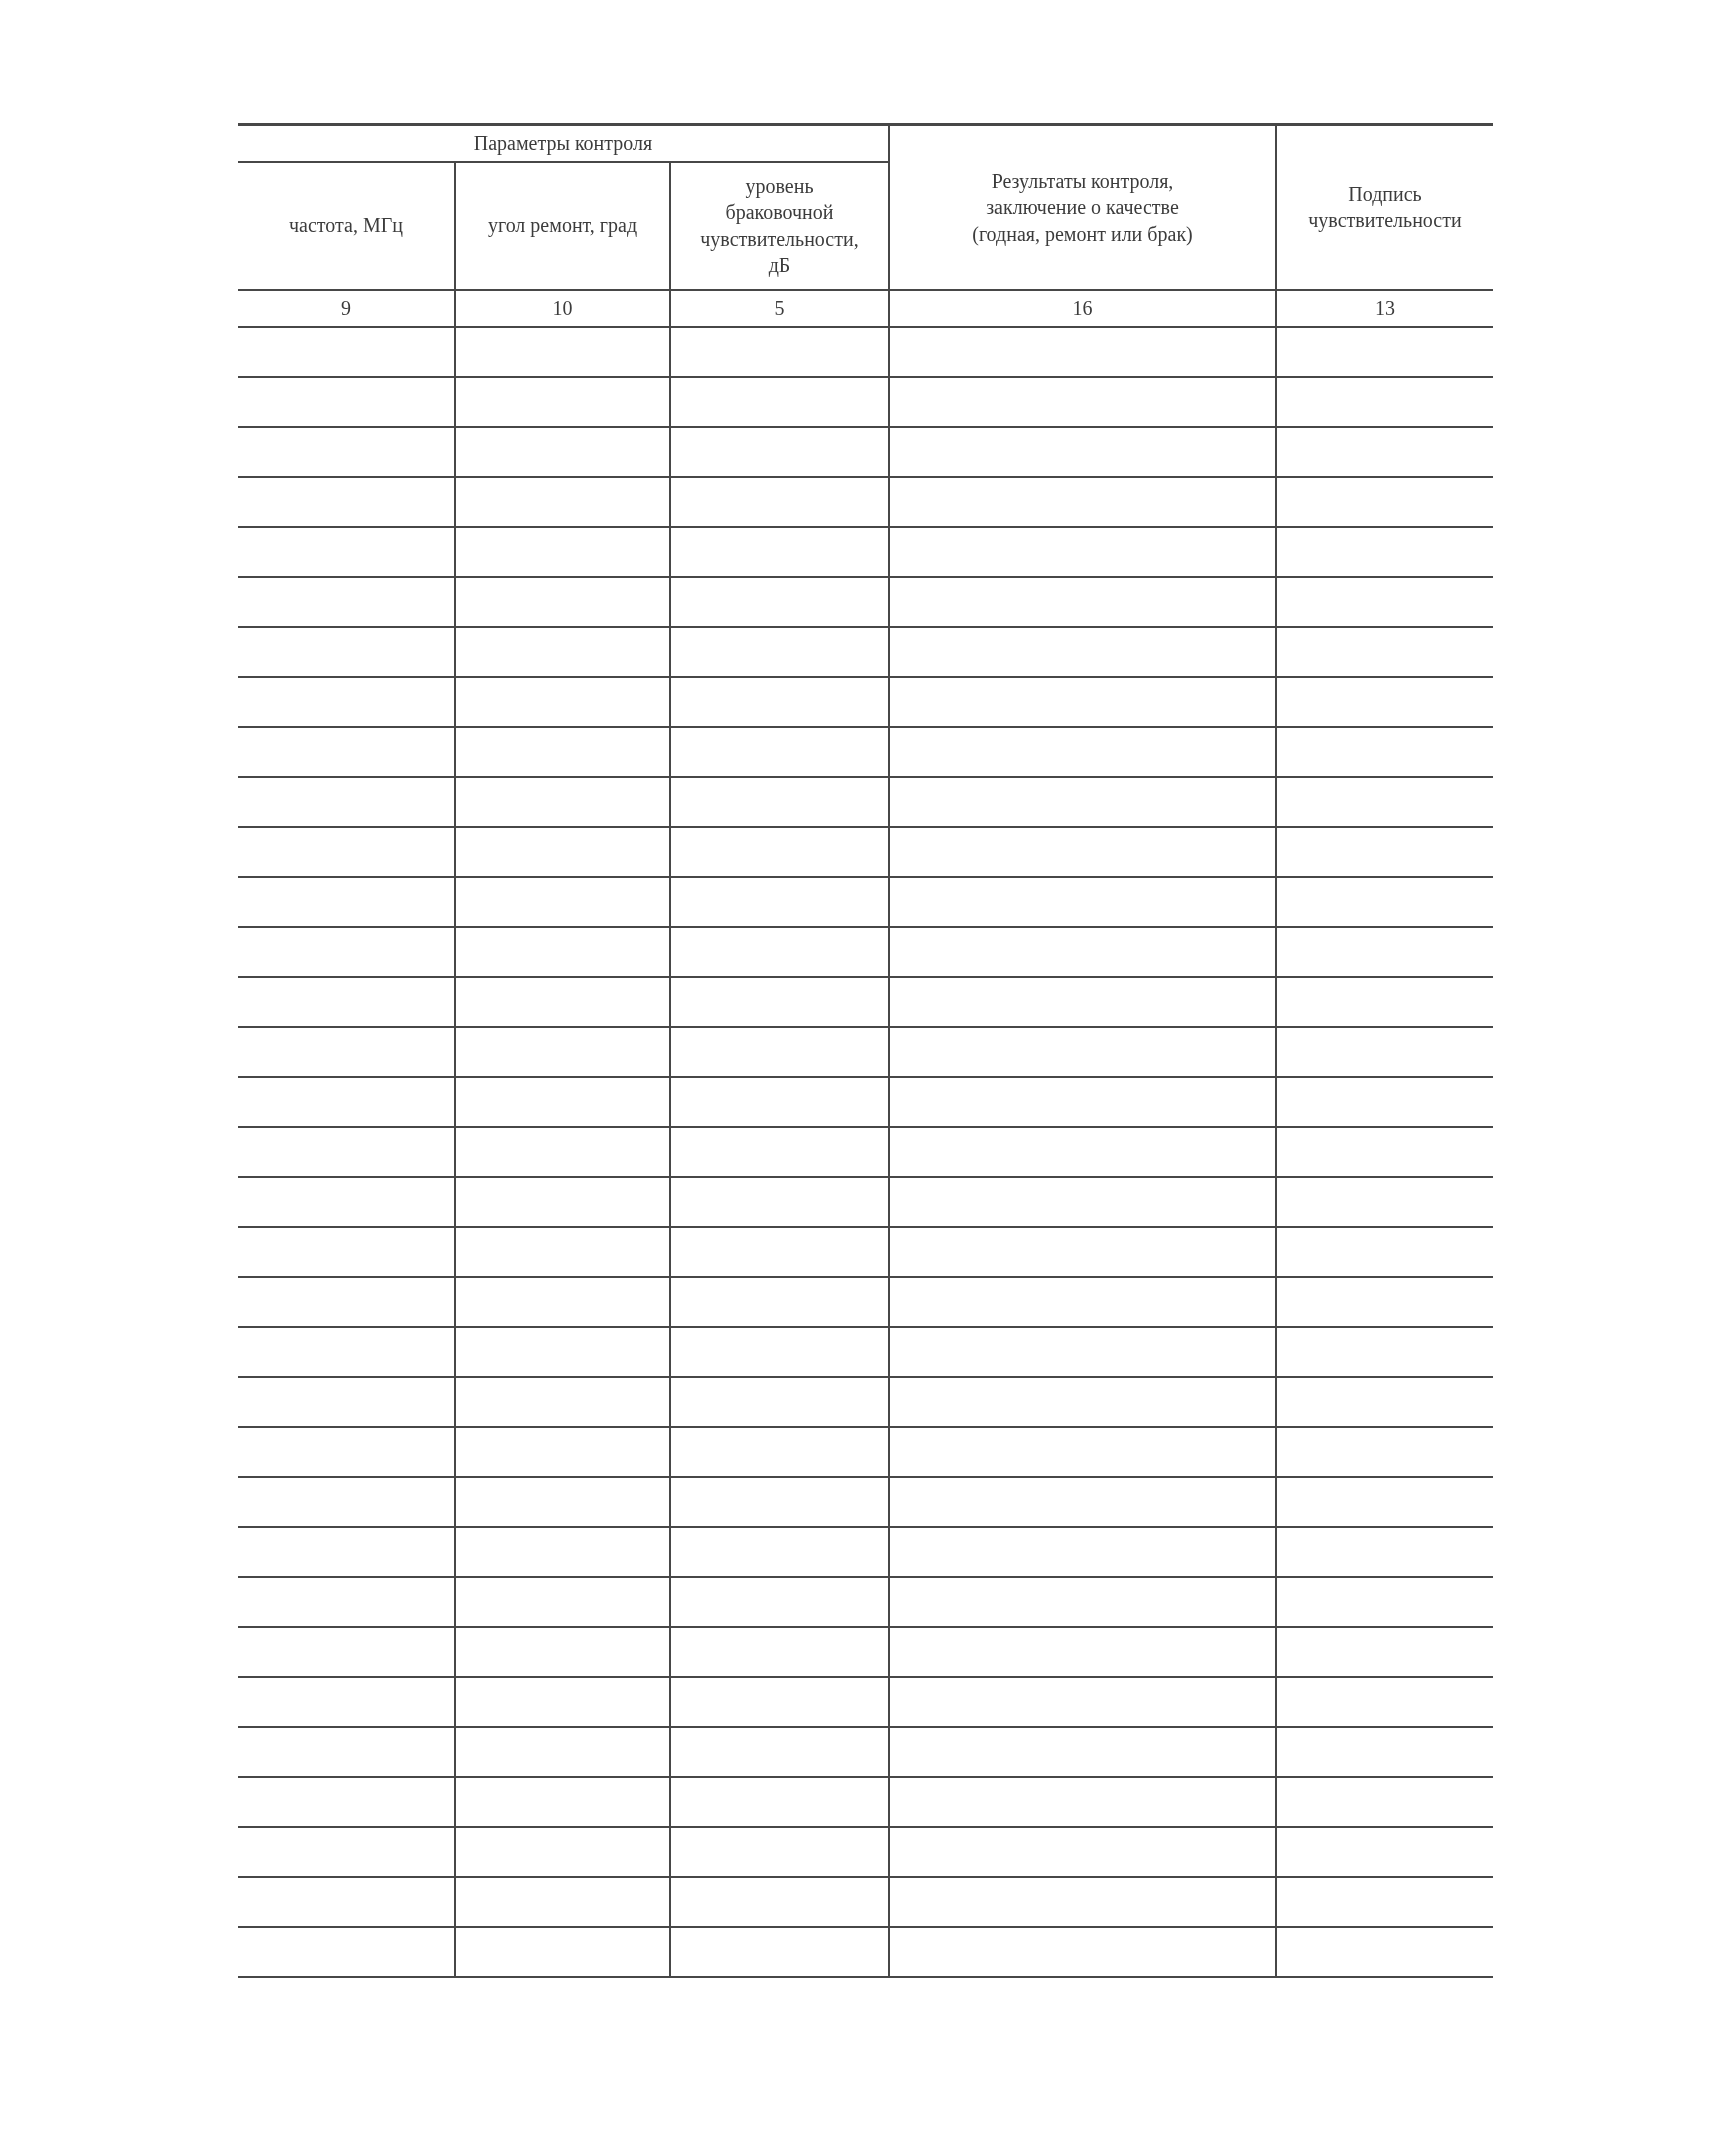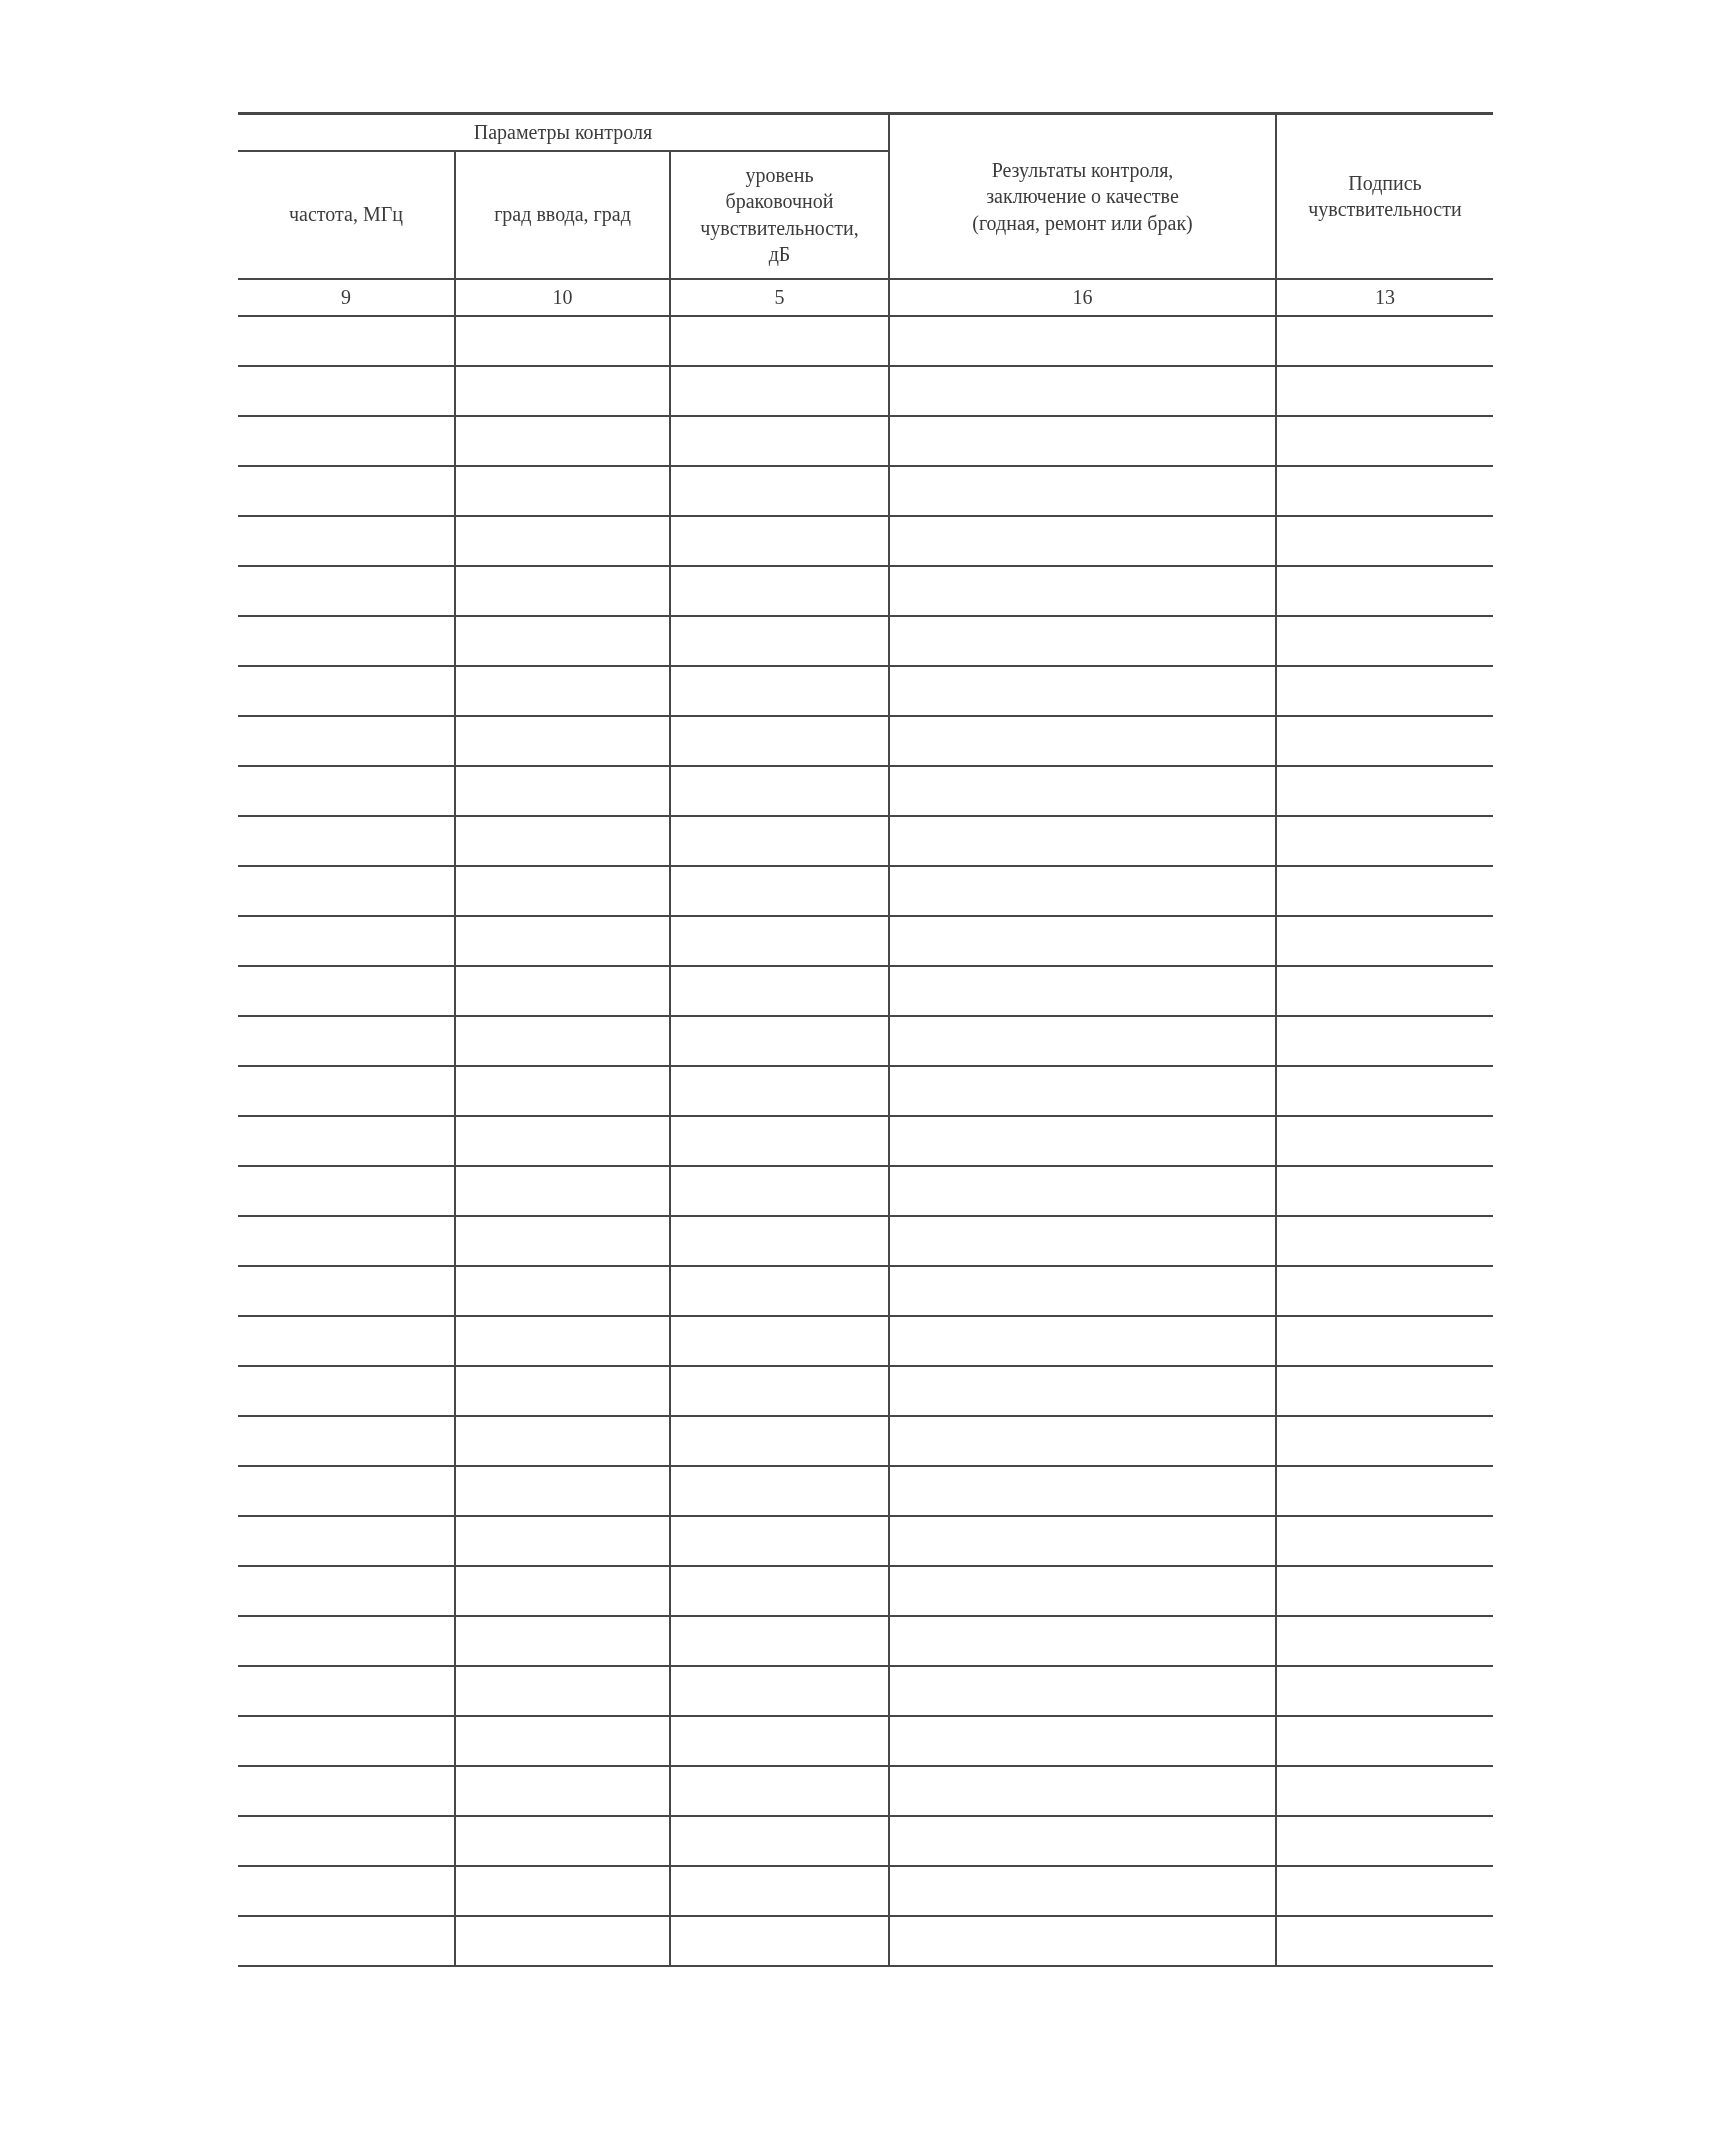--- a/index.html
+++ b/index.html
@@ -12,21 +12,21 @@
     width: 1732px;
     height: 2137px;
     background: #ffffff;
     font-family: "Liberation Serif", "DejaVu Serif", serif;
     color: #3c3c3c;
     overflow: hidden;
   }
   table.doc-table {
     position: absolute;
     left: 238px;
-    top: 112px;
+    top: 123px;
     width: 1255px;
     border-collapse: collapse;
     table-layout: fixed;
   }
   table.doc-table td {
     border: 2.7px solid #474747;
     padding: 0 7.3px;
     text-align: center;
     vertical-align: middle;
     font-size: 20px;
@@ -60,21 +60,21 @@
       <tr class="band-row">
         <td colspan="3">Параметры контроля</td>
         <td rowspan="2" class="multiline">Результаты контроля,
 заключение о качестве
 (годная, ремонт или брак)</td>
         <td rowspan="2" class="multiline">Подпись
 чувствительности</td>
       </tr>
       <tr class="names-row">
         <td>частота, МГц</td>
-        <td>град ввода, град</td>
+        <td>угол ремонт, град</td>
         <td class="multiline">уровень
 браковочной
 чувствительности,
 дБ</td>
       </tr>
       <tr class="nums-row">
         <td>9</td>
         <td>10</td>
         <td>5</td>
         <td>16</td>

